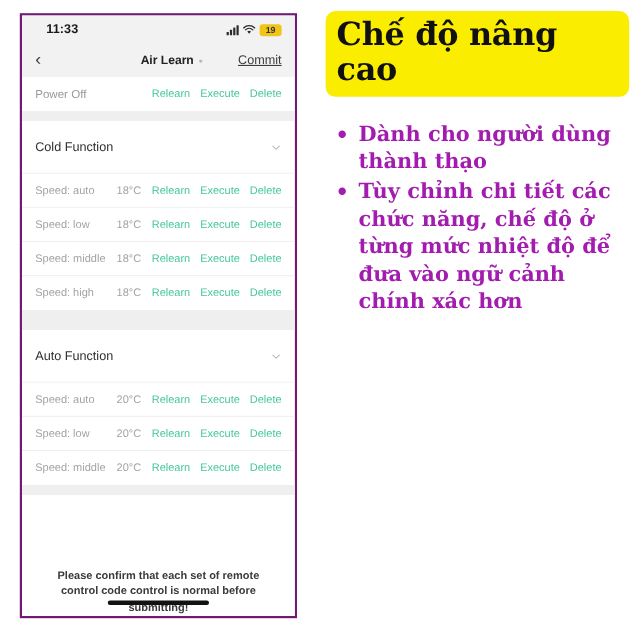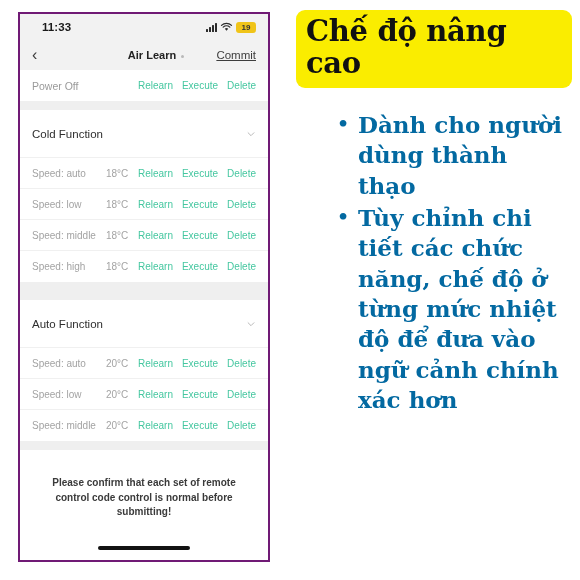--- a/index.html
+++ b/index.html
@@ -201,21 +201,21 @@
     flex: 0 0 auto;
   }
   .panel { background: #f9a8d4; }
 
   .footer-note {
     background: #ffffff;
     flex: 1 1 auto;
     display: flex;
     flex-direction: column;
     align-items: center;
-    justify-content: flex-start;
+    justify-content: flex-end;
     padding: 26px 26px 0 26px;
     box-sizing: border-box;
     position: relative;
   }
   .footer-note p {
     margin: 0;
     font-size: 10px;
     font-weight: bold;
     color: #3a3a3a;
     text-align: center;
@@ -258,27 +258,26 @@
     line-height: 1.1;
   }
   .bullets {
     margin: 22px 0 0 0;
     padding: 0 0 0 26px;
     list-style: none;
   }
   .bullets li {
     position: relative;
     font-family: "DejaVu Serif", serif;
-    font-size: 23px;
-    font-weight: bold;
-    color: #0369a1;
+    font-size: 19px;
+    font-weight: bold;
+    color: #a21caf;
     line-height: 1.32;
     margin-bottom: 2px;
     padding-left: 4px;
-    margin-left: 32px;
   }
   .bullets li::before {
     content: "\2022";
     position: absolute;
     left: -17px;
     top: 0;
     font-size: 19px;
     line-height: 1.4;
   }
 </style>

